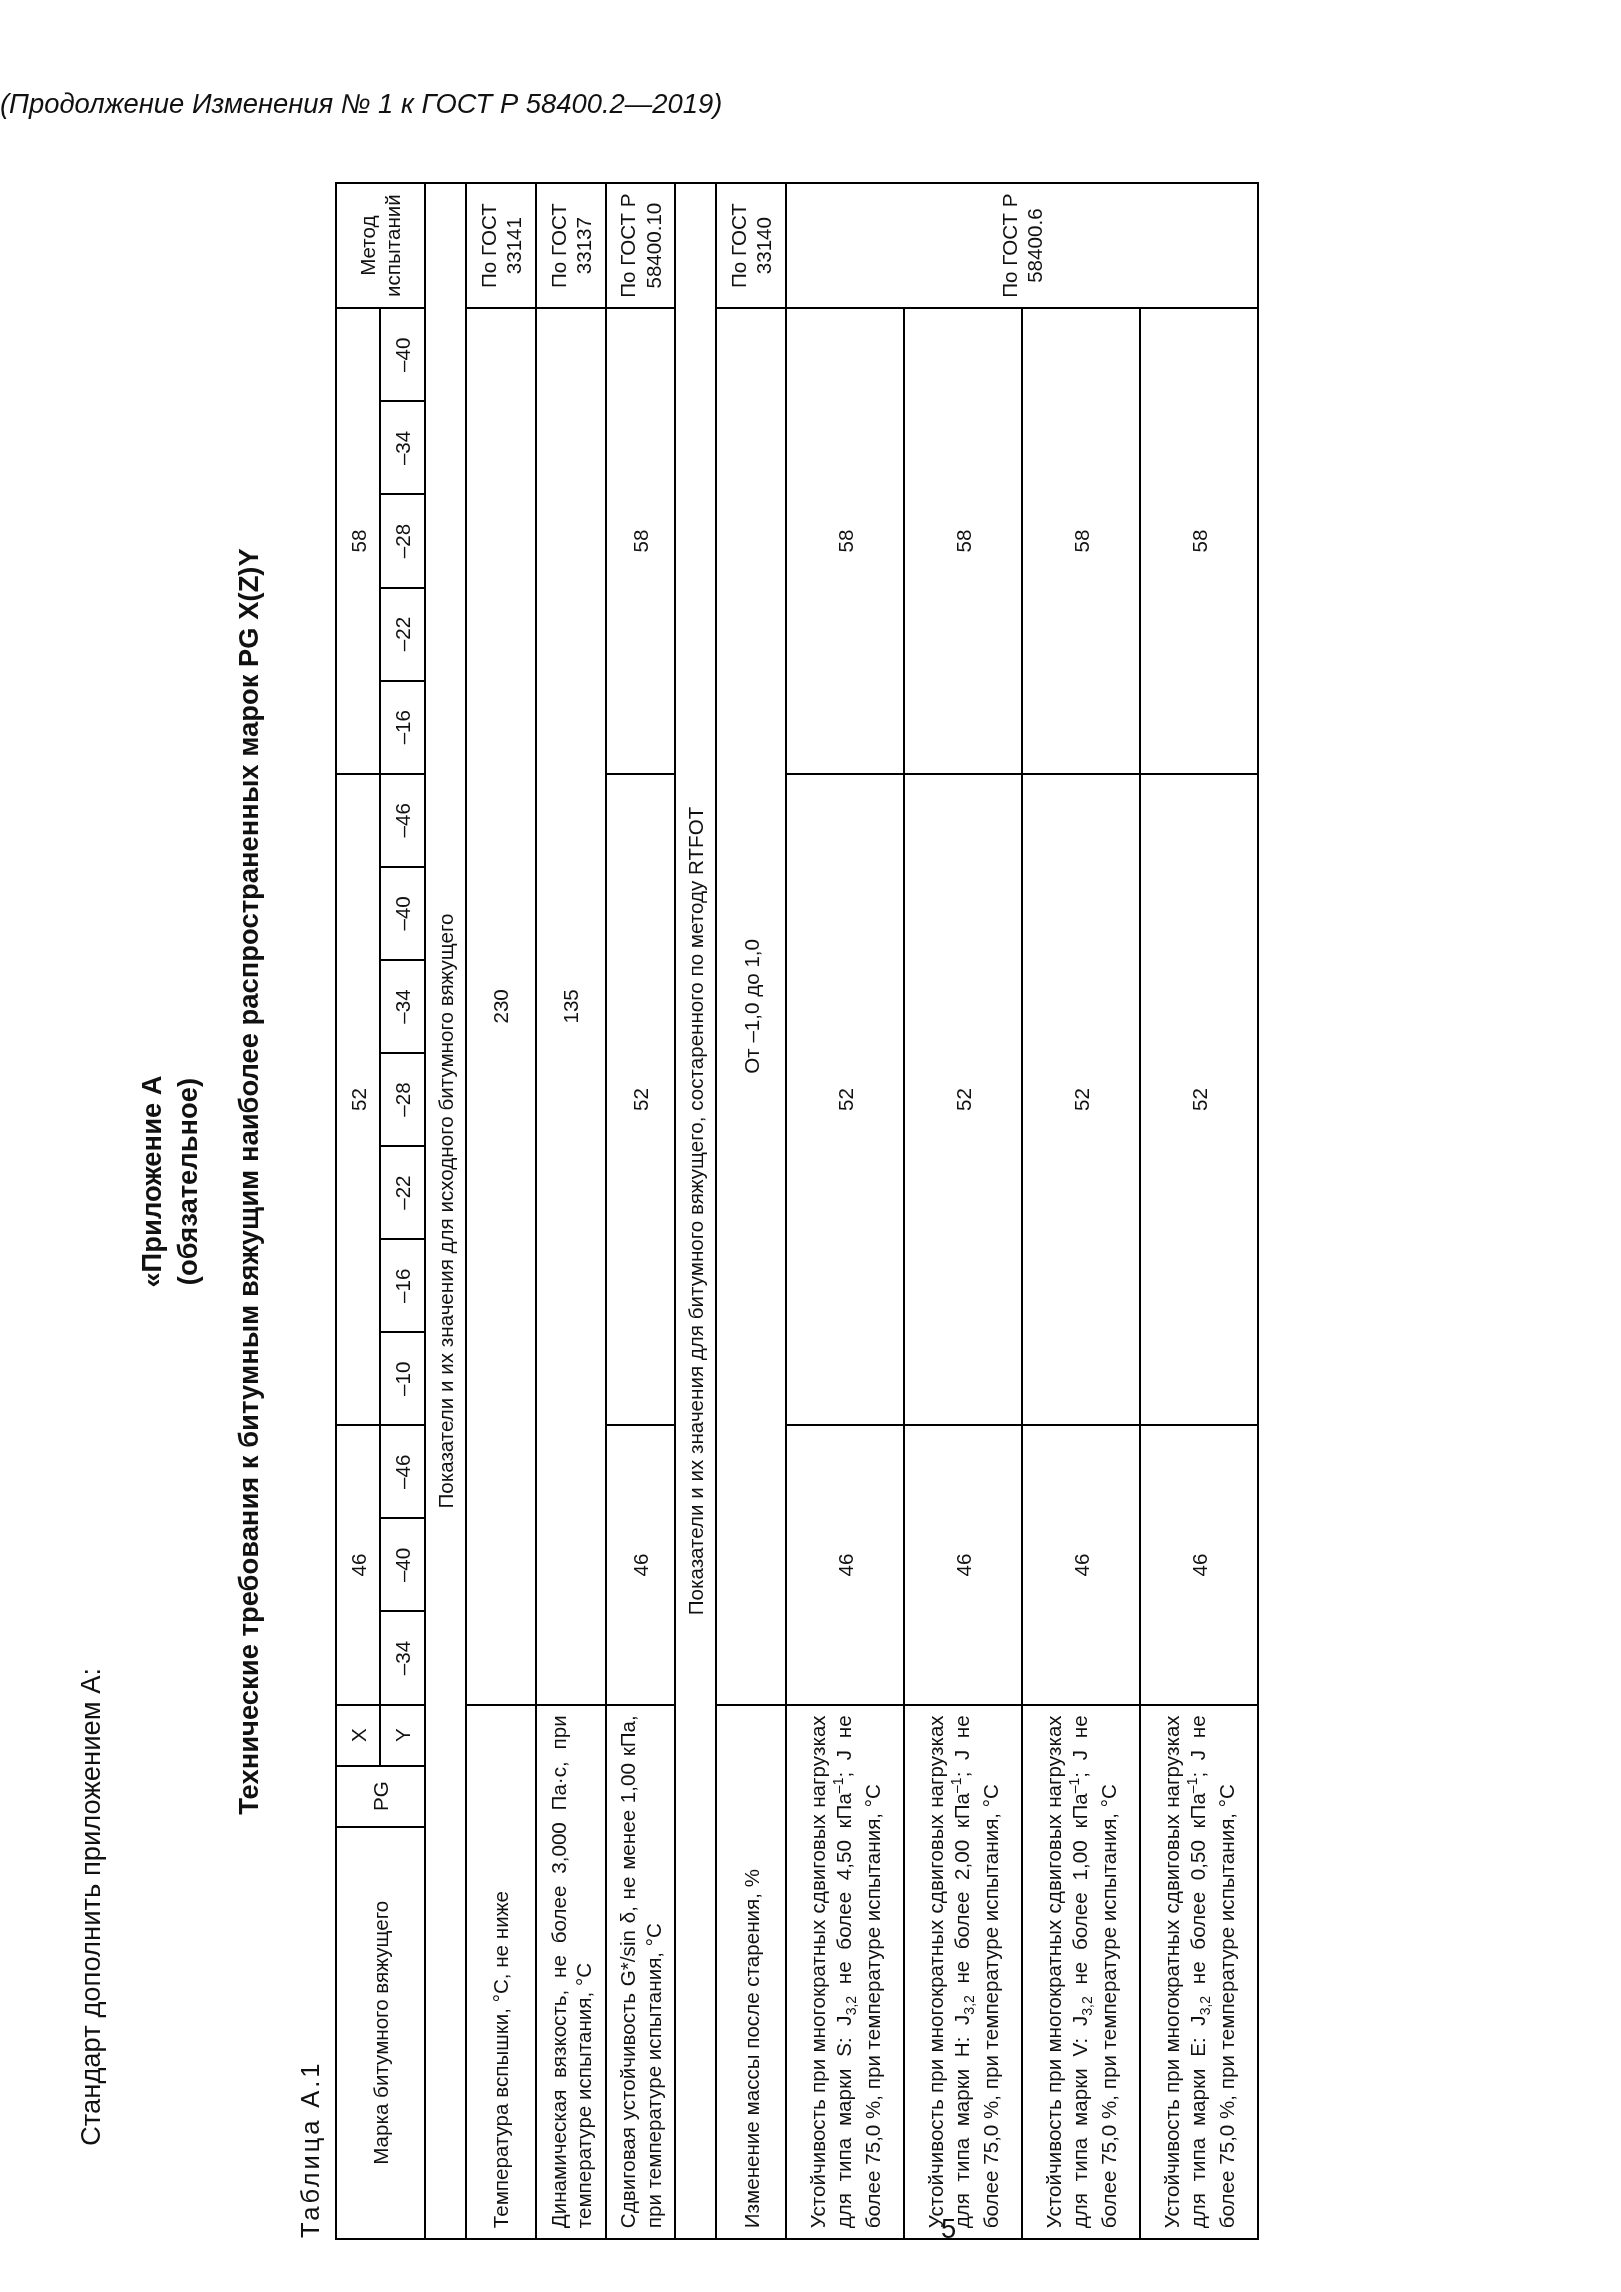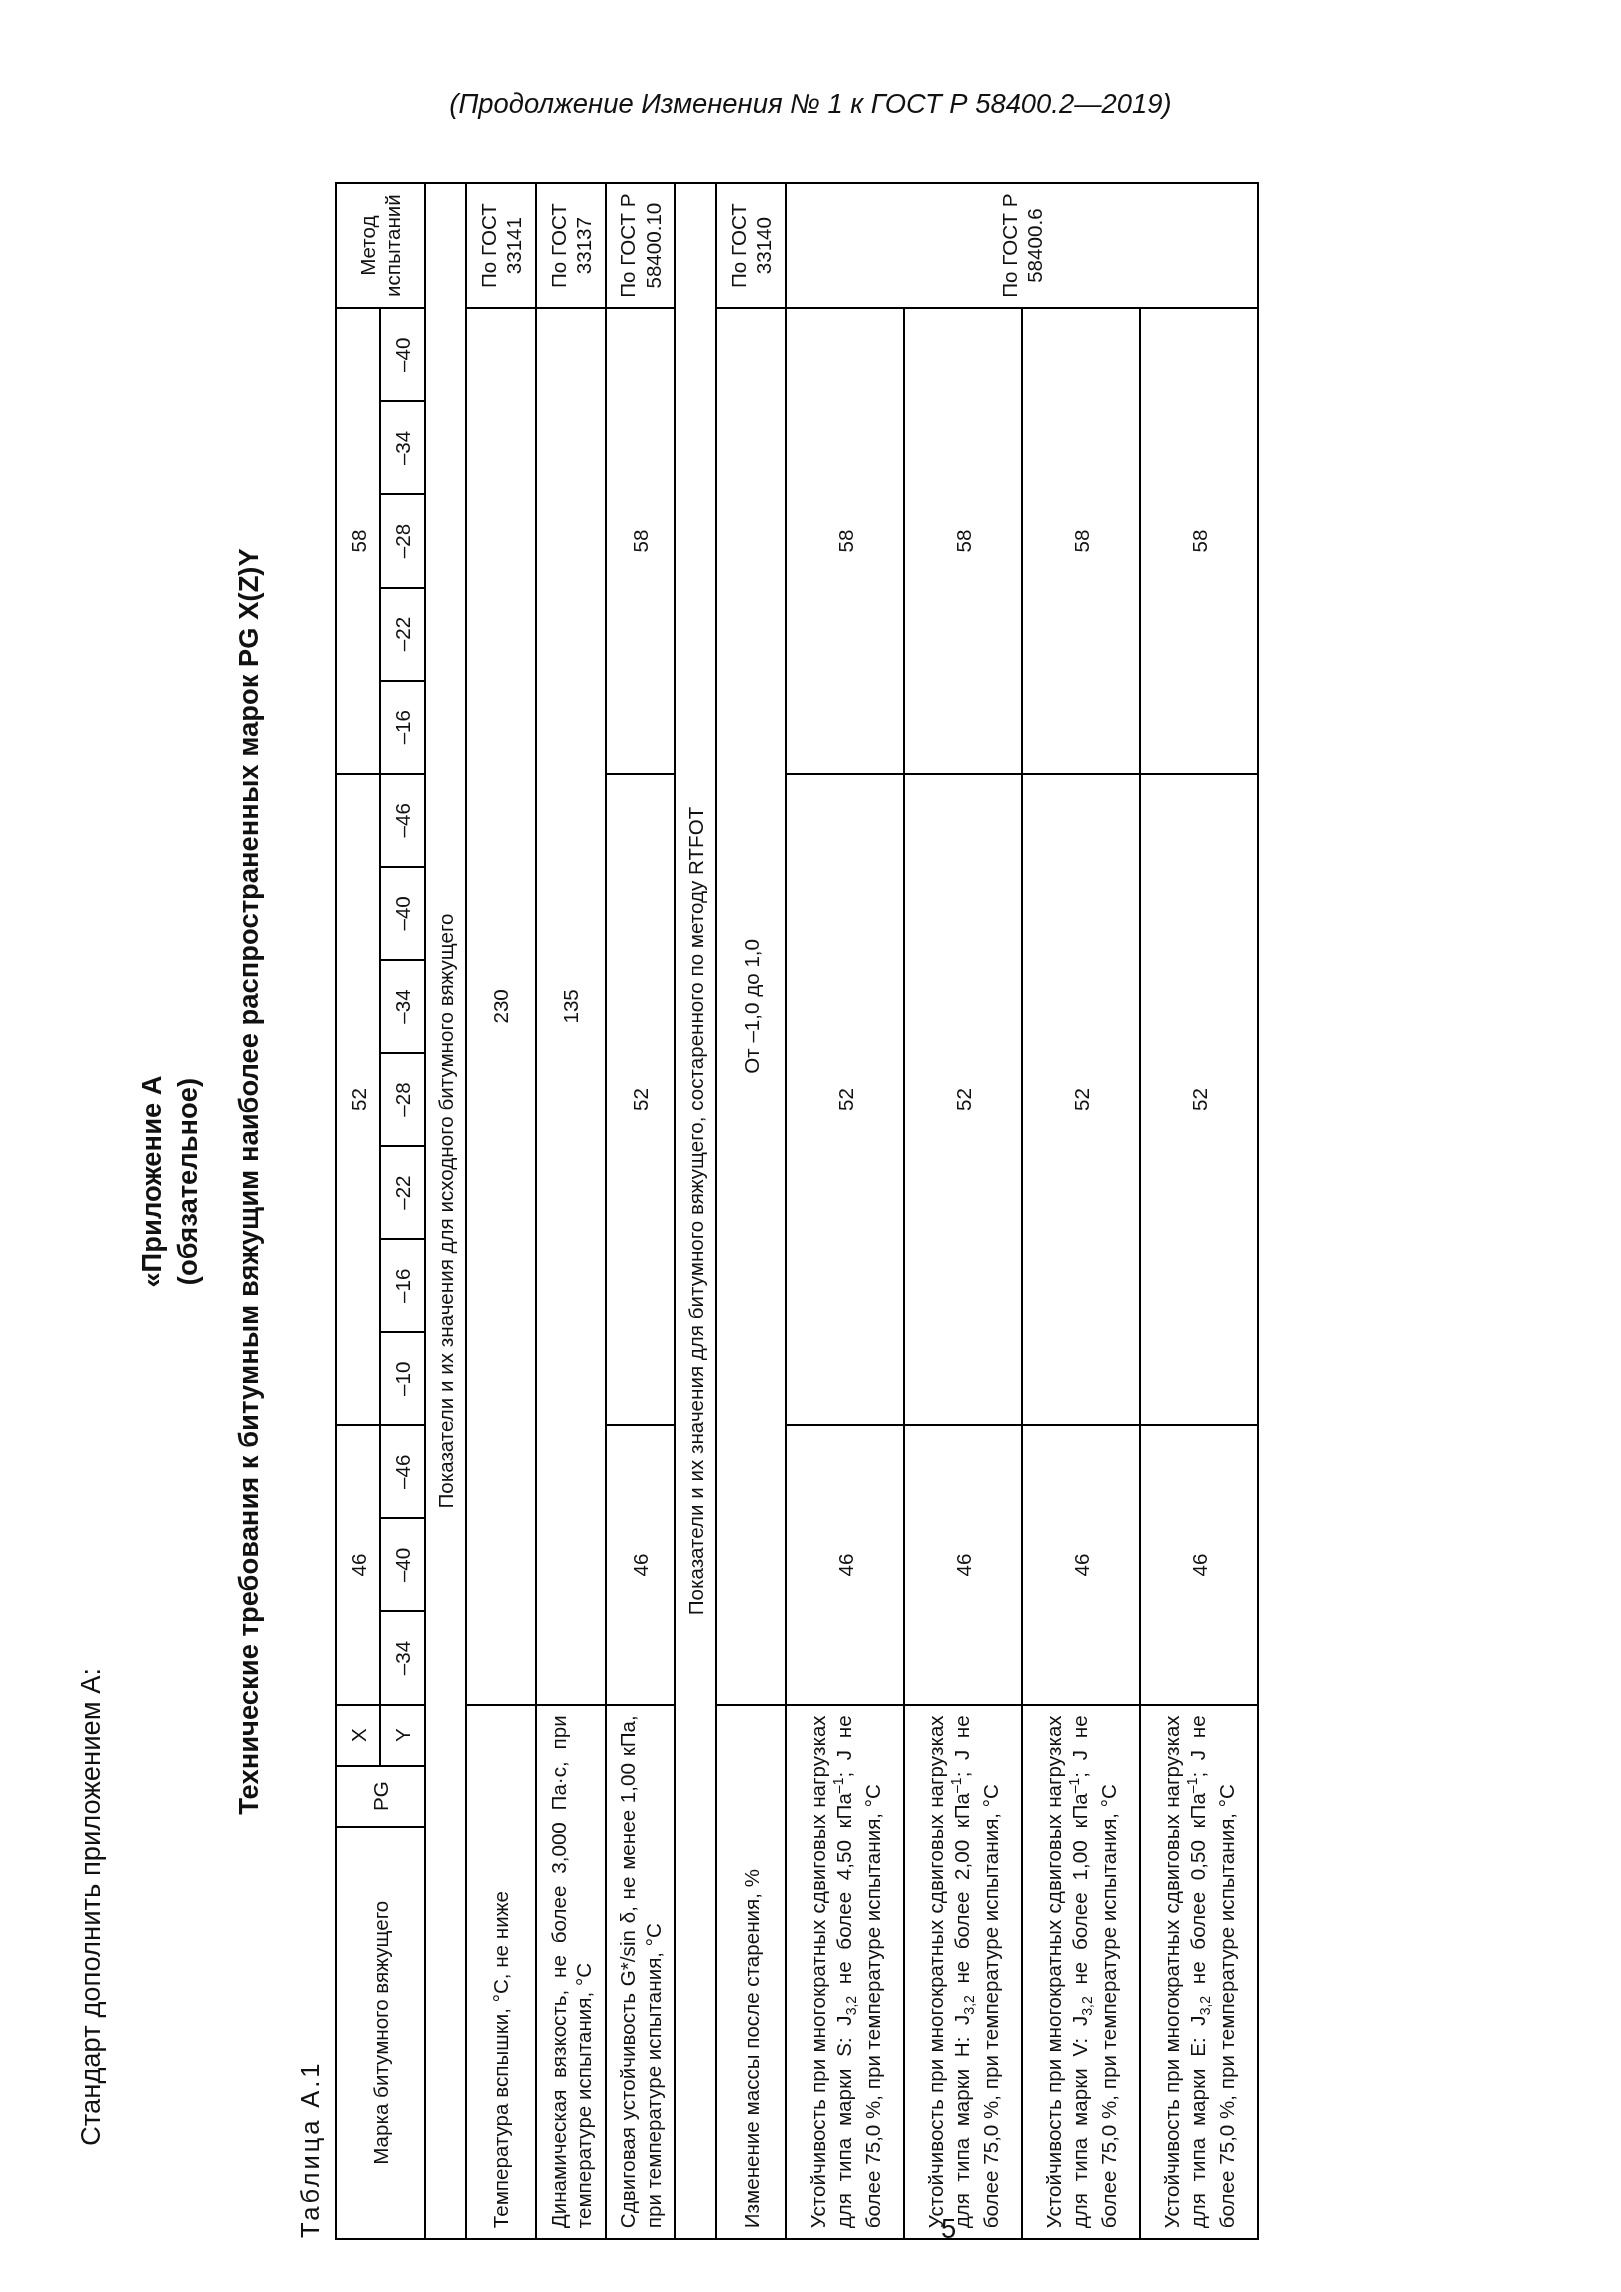--- a/index.html
+++ b/index.html
@@ -11,21 +11,21 @@
     background: #ffffff;
     overflow: hidden;
     font-family: "Liberation Sans", "DejaVu Sans", sans-serif;
     color: #111111;
   }
   .page-header {
     position: absolute;
     top: 88px;
     left: 0;
     width: 100%;
-    text-align: center;
+    text-align: left;
     font-style: italic;
     font-size: 27.4px;
   }
   .page-number {
     position: absolute;
     left: 941px;
     top: 2213px;
     font-size: 27.4px;
   }
   

